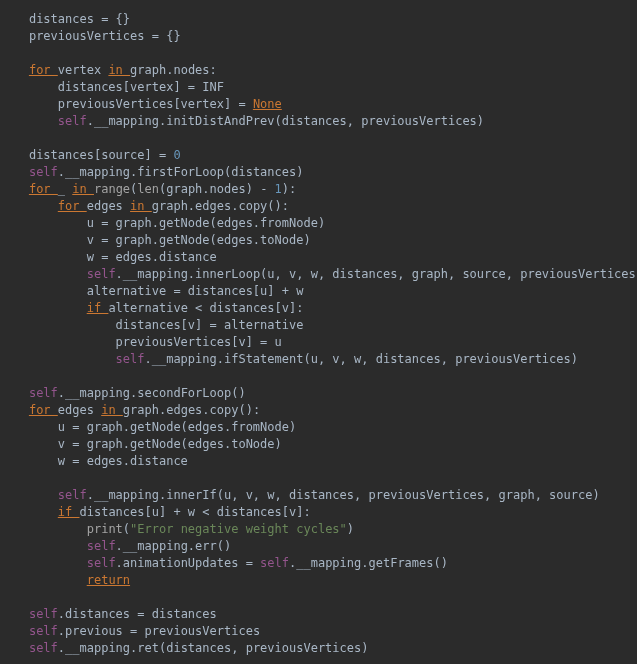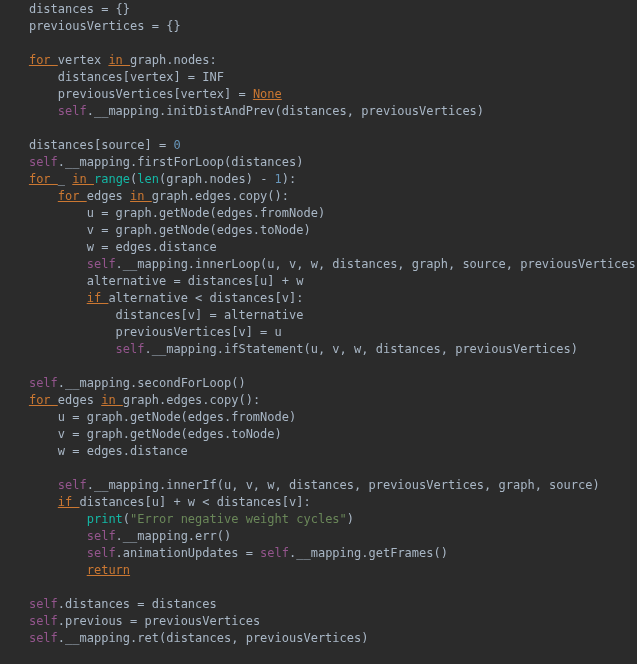--- a/index.html
+++ b/index.html
@@ -9,26 +9,26 @@
     font-family: "Consolas", "Monaco", "Courier New", monospace;
     font-size: 12px;
     line-height: 17px;
     color: #a9b7c6;
     width: 637px;
     height: 664px;
     overflow: hidden;
   }
   pre {
     margin: 0;
-    padding: 1px 0 0 0;
+    padding: 11px 0 0 0;
     white-space: pre;
   }
   .k  { color: #cc7832; text-decoration: underline; }         
   .s  { color: #94558d; }         
   .n  { color: #6897bb; }         
   .str{ color: #6a8759; }         
   .p  { color: #a9b7c6; }         
-  .bi { color: #14b8a6; }
+  .bi { color: #a3a3a3; }
 </style>
 </head>
 <body>
 
 <pre id="code"><div>    <span class="p">distances = {}</span></div><div>    <span class="p">previousVertices = {}</span></div><div>    &nbsp;</div><div>    <span class="k">for </span><span class="p">vertex </span><span class="k">in </span><span class="p">graph.nodes:</span></div><div>        <span class="p">distances[vertex] = INF</span></div><div>        <span class="p">previousVertices[vertex] = </span><span class="k">None</span></div><div>        <span class="s">self</span><span class="p">.__mapping.initDistAndPrev(distances, previousVertices)</span></div><div>    &nbsp;</div><div>    <span class="p">distances[source] = </span><span class="n">0</span></div><div>    <span class="s">self</span><span class="p">.__mapping.firstForLoop(distances)</span></div><div>    <span class="k">for </span><span class="p">_ </span><span class="k">in </span><span class="bi">range</span><span class="p">(</span><span class="bi">len</span><span class="p">(graph.nodes) - </span><span class="n">1</span><span class="p">):</span></div><div>        <span class="k">for </span><span class="p">edges </span><span class="k">in </span><span class="p">graph.edges.copy():</span></div><div>            <span class="p">u = graph.getNode(edges.fromNode)</span></div><div>            <span class="p">v = graph.getNode(edges.toNode)</span></div><div>            <span class="p">w = edges.distance</span></div><div>            <span class="s">self</span><span class="p">.__mapping.innerLoop(u, v, w, distances, graph, source, previousVertices)</span></div><div>            <span class="p">alternative = distances[u] + w</span></div><div>            <span class="k">if </span><span class="p">alternative &lt; distances[v]:</span></div><div>                <span class="p">distances[v] = alternative</span></div><div>                <span class="p">previousVertices[v] = u</span></div><div>                <span class="s">self</span><span class="p">.__mapping.ifStatement(u, v, w, distances, previousVertices)</span></div><div>    &nbsp;</div><div>    <span class="s">self</span><span class="p">.__mapping.secondForLoop()</span></div><div>    <span class="k">for </span><span class="p">edges </span><span class="k">in </span><span class="p">graph.edges.copy():</span></div><div>        <span class="p">u = graph.getNode(edges.fromNode)</span></div><div>        <span class="p">v = graph.getNode(edges.toNode)</span></div><div>        <span class="p">w = edges.distance</span></div><div>        &nbsp;</div><div>        <span class="s">self</span><span class="p">.__mapping.innerIf(u, v, w, distances, previousVertices, graph, source)</span></div><div>        <span class="k">if </span><span class="p">distances[u] + w &lt; distances[v]:</span></div><div>            <span class="bi">print</span><span class="p">(</span><span class="str">"Error negative weight cycles"</span><span class="p">)</span></div><div>            <span class="s">self</span><span class="p">.__mapping.err()</span></div><div>            <span class="s">self</span><span class="p">.animationUpdates = </span><span class="s">self</span><span class="p">.__mapping.getFrames()</span></div><div>            <span class="k">return</span></div><div>    &nbsp;</div><div>    <span class="s">self</span><span class="p">.distances = distances</span></div><div>    <span class="s">self</span><span class="p">.previous = previousVertices</span></div><div>    <span class="s">self</span><span class="p">.__mapping.ret(distances, previousVertices)</span></div></pre>
 
 </body></html>

